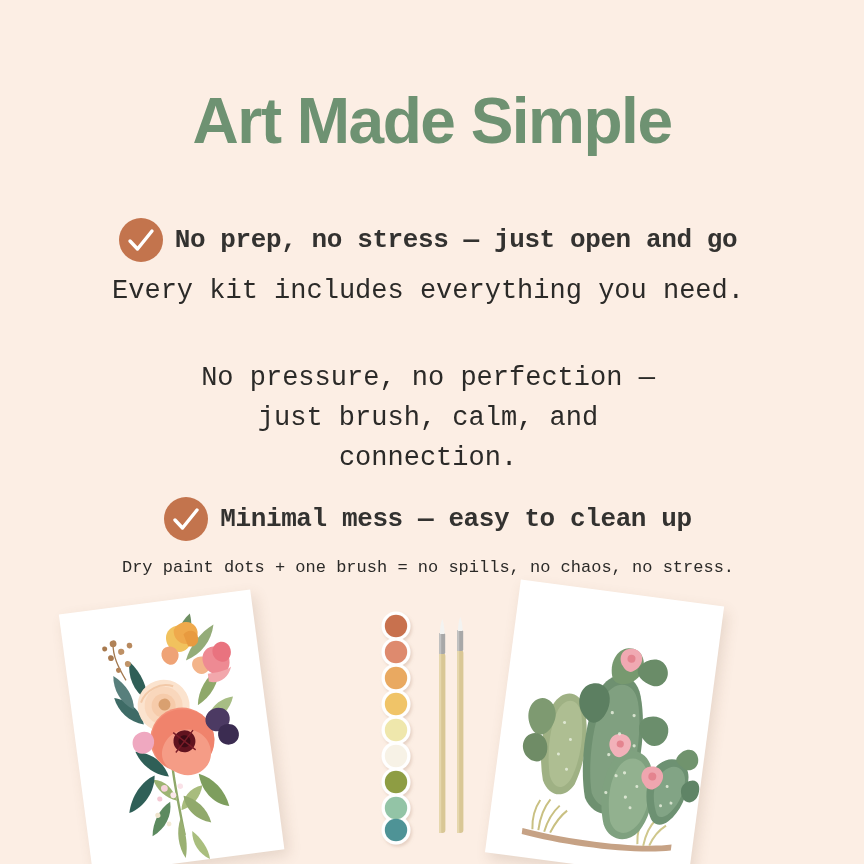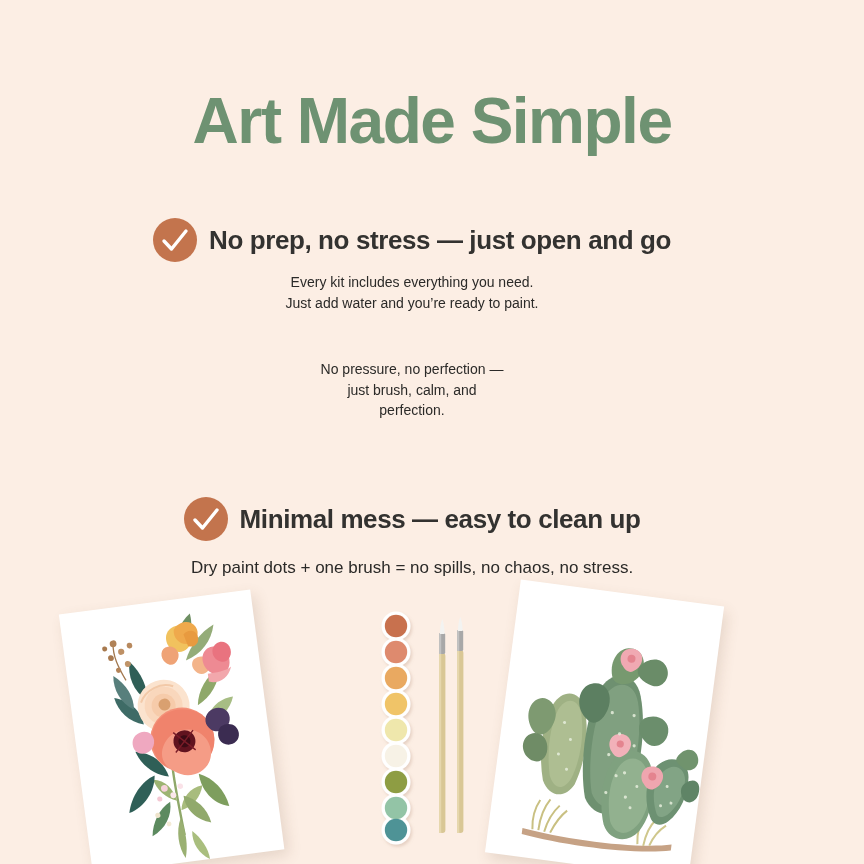--- a/index.html
+++ b/index.html
@@ -22,21 +22,21 @@
     top:88px; left:0; width:864px;
     text-align:center;
     font-size:64px;
     font-weight:bold;
     letter-spacing:-1.5px;
     color:#6E9272;
     line-height:1.05;
   }
 
   
-  .benefit{ position:absolute; width:824px; left:0; }
+  .benefit{ position:absolute; width:824px; left:16px;font-family:Liberation Mono, monospace; }
 
   .benefit-head{
     display:flex;
     align-items:center;
     justify-content:center;
     gap:12px;
   }
 
   .check-circle{
     flex:0 0 auto;
@@ -54,21 +54,21 @@
     font-size:26px;
     font-weight:bold;
     color:#333230;
     letter-spacing:-0.4px;
     white-space:nowrap;
   }
 
   .benefit-sub{
     margin-top:10px;
     text-align:center;
-    font-size:14px;
+    font-size:27px;
     color:#2B2A28;
     line-height:1.48;
   }
   .benefit-sub div{ white-space:nowrap; }
 
   #b1{ top:218px; }
   #b2{ top:348px; }
   #b3{ top:497px; }
 
   #b2 .benefit-head{ gap:2px; }
@@ -126,29 +126,28 @@
     <div class="benefit-head">
       <span class="check-circle" style="background: rgb(195, 116, 77);">
         <svg viewBox="0 0 44 44">
             <path d="M11 23 L18.5 31 L33 13" fill="none" stroke="#FFFFFF" stroke-width="3.4" stroke-linecap="round" stroke-linejoin="round"></path>
           </svg>
       </span>
       <span class="benefit-title" style="color: rgb(51, 50, 48);">No prep, no stress — just open and go</span>
     </div>
     <div class="benefit-sub" style="color: rgb(43, 42, 40);">
       <div>Every kit includes everything you need.</div>
-      <div>Just add water and you’re ready to paint.</div>
     </div>
   </div>
 
   <div class="benefit" id="b2">
     <div class="benefit-sub" style="color: rgb(43, 42, 40);">
       <div>No pressure, no perfection —</div>
       <div>just brush, calm, and</div>
-      <div>perfection.</div>
+      <div>connection.</div>
     </div>
   </div>
 
   <div class="benefit" id="b3">
     <div class="benefit-head">
       <span class="check-circle" style="background: rgb(195, 116, 77);">
         <svg viewBox="0 0 44 44">
             <path d="M11 23 L18.5 31 L33 13" fill="none" stroke="#FFFFFF" stroke-width="3.4" stroke-linecap="round" stroke-linejoin="round"></path>
           </svg>
       </span>

